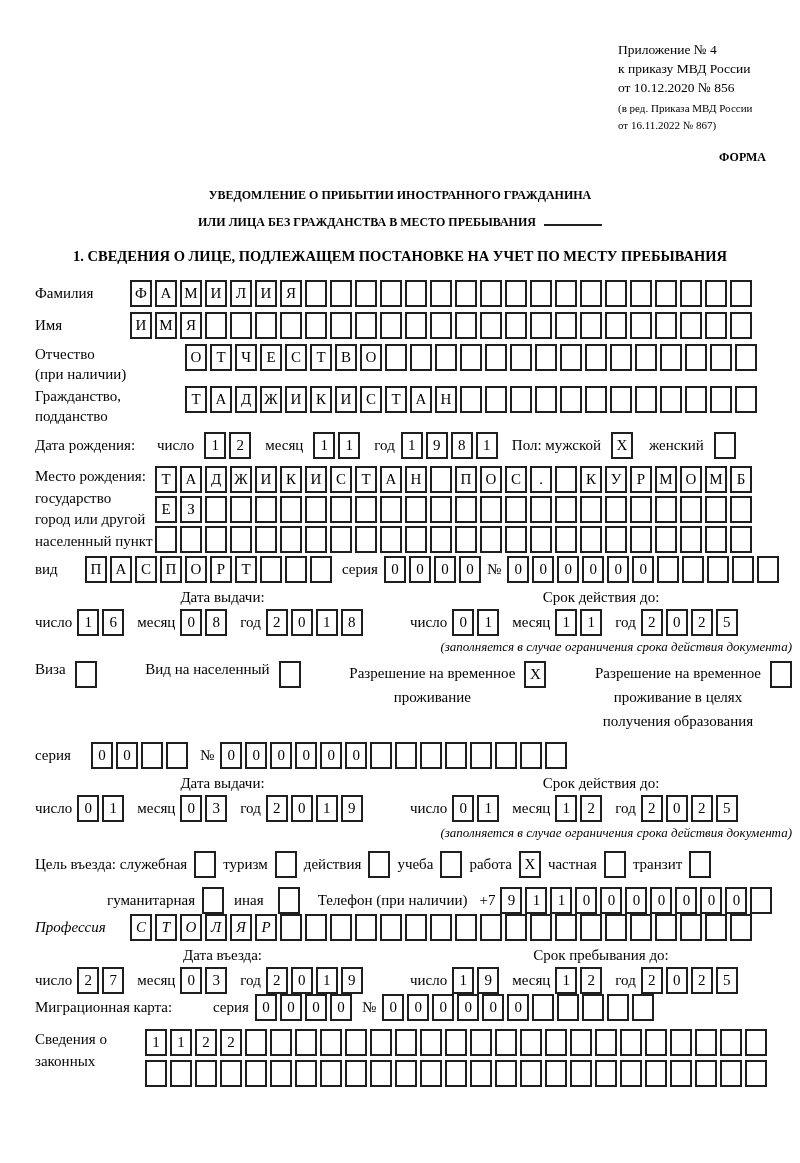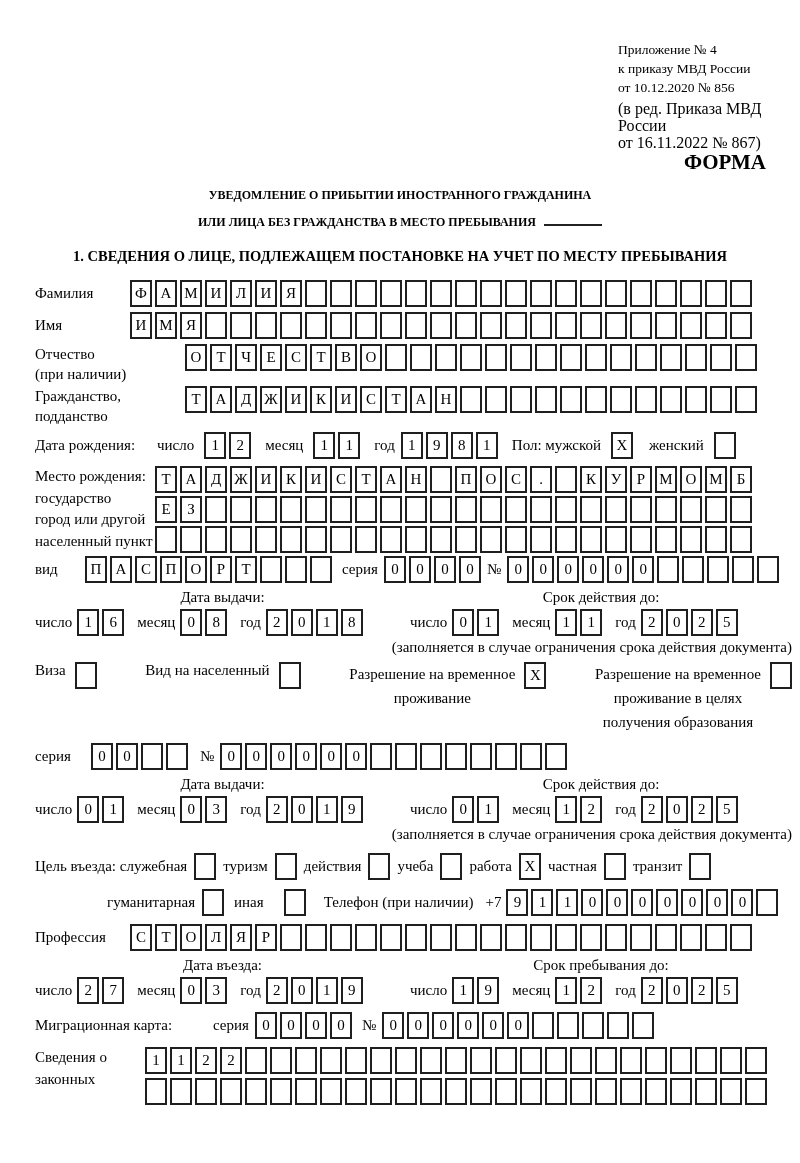--- a/index.html
+++ b/index.html
@@ -2,22 +2,22 @@
 <html><head>
 <meta charset="utf-8">
 <style>
   * { margin:0; padding:0; box-sizing:border-box; }
   html,body { background:#fff; }
   body {
     width:800px; height:1163px; overflow:hidden; position:relative;
     font-family:"Liberation Serif","DejaVu Serif",serif; color:#000; font-size:15px;
   }
   .annex { position:absolute; left:618px; top:40px; font-size:13.5px; line-height:19px; }
-  .annex-note { margin-top:3px; font-size:16px; line-height:17px; }
-  .forma { position:absolute; right:34px; top:150px; font-weight:bold; font-size:21px; }
+  .annex-note { margin-top:3px; font-size:11px; line-height:17px; }
+  .forma { position:absolute; right:34px; top:150px; font-weight:bold; font-size:12px; }
   .title { position:absolute; left:0; right:0; top:182px; text-align:center; font-weight:bold; font-size:12px; line-height:27px; }
   .title-underline { display:inline-block; width:58px; border-bottom:2.5px solid #222; vertical-align:baseline; margin-left:8px; }
   .section1 { position:absolute; left:0; right:0; top:248px; text-align:center; font-weight:bold; font-size:14.5px; }
 
   .form { position:absolute; left:35px; right:8px; top:280px; }
 
   .frow { display:flex; align-items:center; }
   .fstart { align-items:flex-start; }
   .cells { display:flex; gap:4px; flex:none; }
   .g3 { gap:3px; }
@@ -37,31 +37,31 @@
   .gap6 { margin-right:6px; } .gap10 { margin-right:10px; } .gap14 { margin-right:14px; }
 
   .date-pair { display:flex; margin-top:6px; }
   .dp-left { width:375px; flex:none; }
   .dp-right { flex:1; }
   .dp-head { text-align:center; margin-bottom:3px; }
   .dp-row { display:flex; align-items:center; }
   .dp-row .t { margin-right:5px; }
   .dp-row .cells { gap:3px; margin-right:13px; }
   .dp-row .cells:last-child { margin-right:0; }
-  .valid-note { text-align:right; font-size:15px; margin-top:3px; }
+  .valid-note { text-align:right; font-size:13px; margin-top:3px;font-style:italic; }
 
   .rights-text { line-height:25px; margin-top:6px; }
   .permit-row { display:flex; justify-content:space-between; align-items:flex-start; margin-top:6px; }
   .p-item { display:flex; align-items:flex-start; gap:9px; }
   .p-text { text-align:center; line-height:24px; }
 
   .purpose-row { margin-top:10px; display:flex; align-items:center; gap:7px; flex-wrap:nowrap; }
   .human-row { margin-top:9px; padding-left:72px; display:flex; align-items:center; }
-  .prof-row { margin-top:8px; }
-  .mig-row { margin-top:8px; }
+  .prof-row { margin-top:0;font-style:italic; }
+  .mig-row { margin-top:0; }
 
   .legal { display:flex; align-items:flex-start; margin-top:8px; }
   .legal-lbl { width:110px; flex:none; line-height:21.5px; }
   .legal-cells .cells { margin-bottom:4px; }
 </style>
 </head>
 <body>
 
 <div class="annex">
   <div>Приложение № 4</div>
@@ -525,21 +525,21 @@
     <span class="cell">X</span>
     <span>частная</span>
     <span class="cell"></span>
     <span>транзит</span>
     <span class="cell"></span>
   </div>
 
   <div class="human-row">
     <span style="margin-right:7px;">гуманитарная</span>
     <span class="cell" style="margin-right:10px;"></span>
-    <span style="margin-right:20px;">иная</span>
+    <span style="margin-right:14px;">иная</span>
     <span class="cell" style="margin-right:18px;"></span>
     <span style="margin-right:12px;">Телефон (при наличии)</span>
     <span style="margin-right:5px;">+7</span>
     <span class="cells g3">
         <span class="cell">9</span>
         <span class="cell">1</span>
         <span class="cell">1</span>
         <span class="cell">0</span>
         <span class="cell">0</span>
         <span class="cell">0</span>

